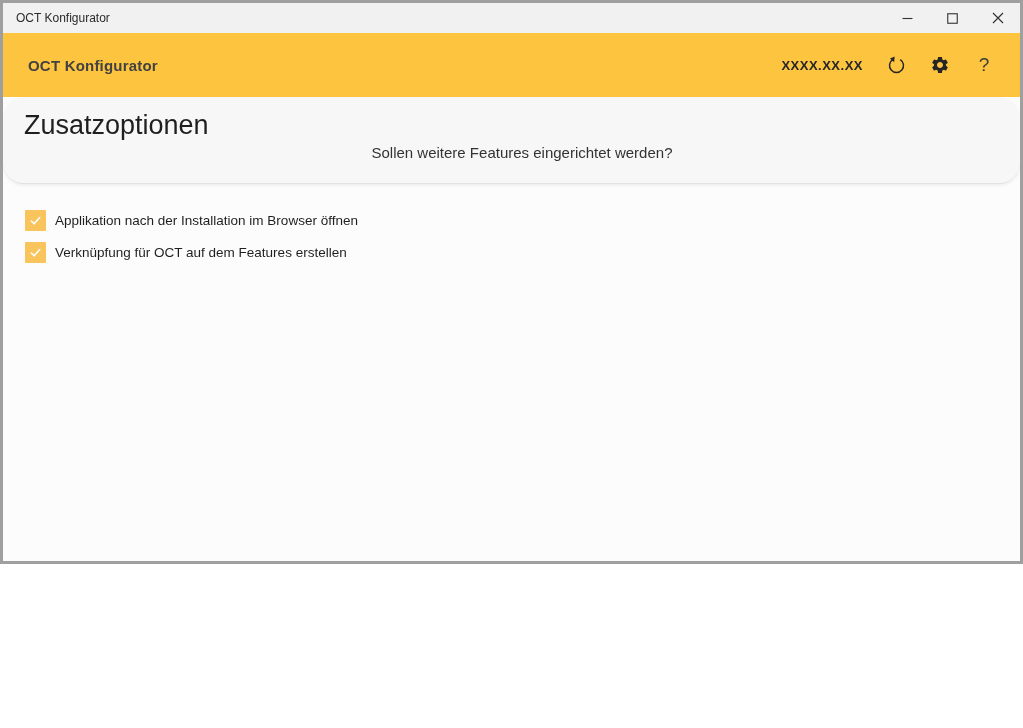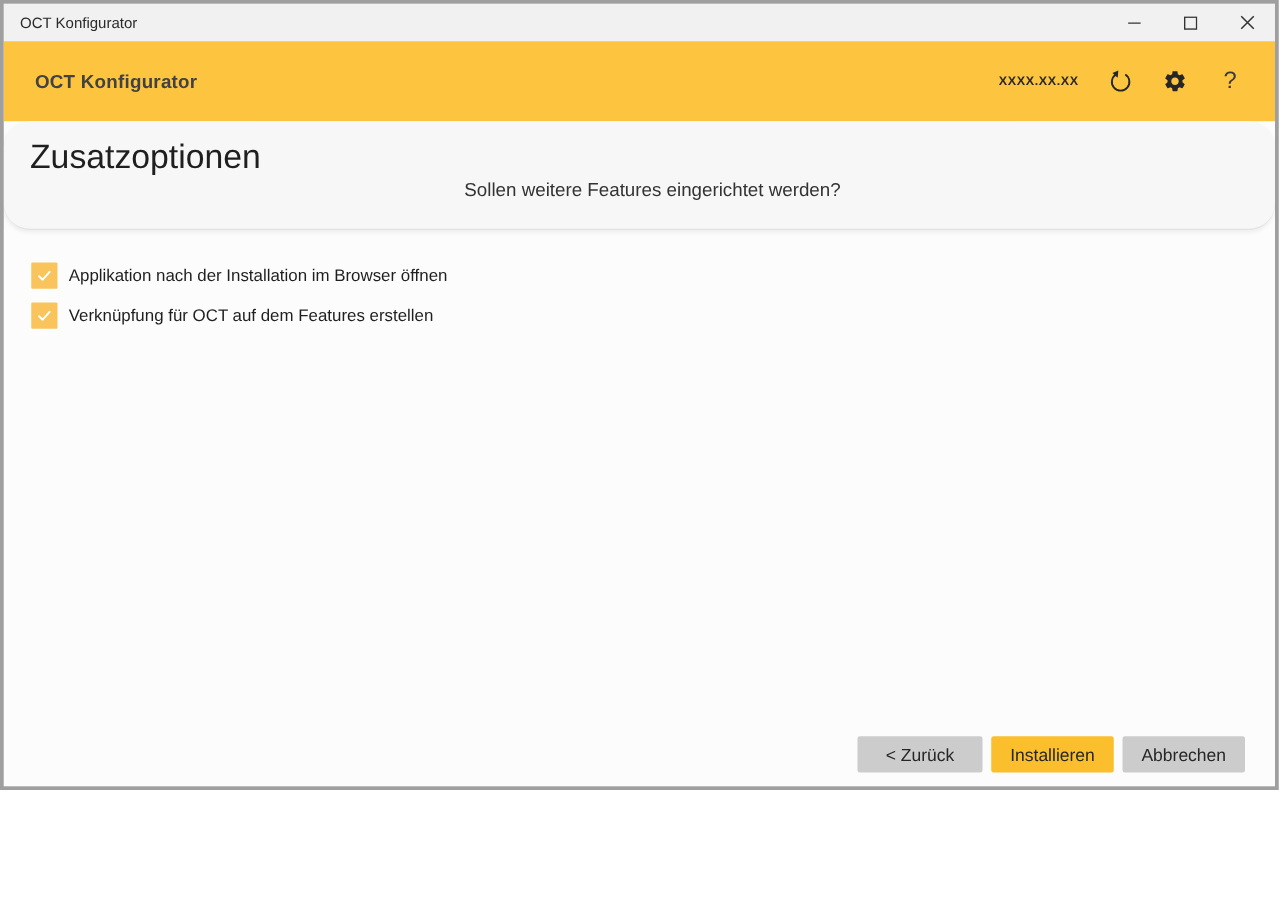--- a/index.html
+++ b/index.html
@@ -4,21 +4,21 @@
 <style>
   html, body { margin: 0; padding: 0; }
   body {
     width: 1023px; height: 728px;
     font-family: "Liberation Sans", "DejaVu Sans", sans-serif;
     background: #fff;
     -webkit-font-smoothing: antialiased;
   }
   .window {
     position: relative;
-    width: 1023px; height: 632px;
+    width: 1023px; height: 564px;
     box-sizing: border-box;
     border: 3px solid var(--window-border, #9f9f9f);
     display: flex; flex-direction: column;
     background: #fcfcfc;
     overflow: hidden;
   }
 
   
   .titlebar {
     height: 30px; flex: 0 0 30px;
@@ -44,21 +44,21 @@
     display: flex; align-items: center;
     padding: 0 25px; box-sizing: border-box;
   }
   .appbar-title {
     font-size: 15px; font-weight: 700; color: #424242;
     letter-spacing: 0.2px;
   }
   .appbar-spacer { flex: 1; }
   .appbar-right { display: flex; align-items: center; gap: 22px; }
   .version {
-    font-size: 10px; font-weight: 700; color: #262626;
+    font-size: 13px; font-weight: 700; color: #262626;
     letter-spacing: 0.5px;
   }
   .appbar-icon {
     width: 22px; height: 22px;
     display: flex; align-items: center; justify-content: center;
     color: #262626;
   }
   .help-glyph { font-size: 19px; color: #3a3a3a; font-weight: 400; }
 
   
@@ -195,19 +195,14 @@
       <span class="checkbox checked">
         <svg width="13" height="13" viewBox="0 0 14 14">
             <path d="M2.5 7.5 L5.5 10.5 L11.5 3.8" fill="none" stroke="#ffffff" stroke-width="1.7" stroke-linecap="round" stroke-linejoin="round"></path>
           </svg>
       </span>
       <span class="option-label">Verknüpfung für OCT auf dem Features erstellen</span>
     </div>
 
   </div>
 
-  <div class="footer">
-    <button class="btn back">&lt; Zurück</button>
-    <button class="btn primary">Installieren</button>
-    <button class="btn">Abbrechen</button>
-  </div>
 
 </div>
 
 </body></html>

